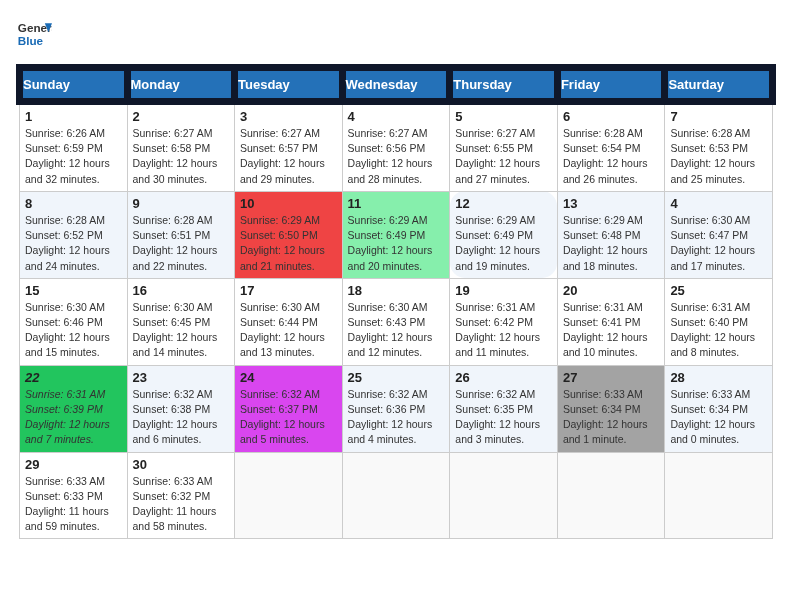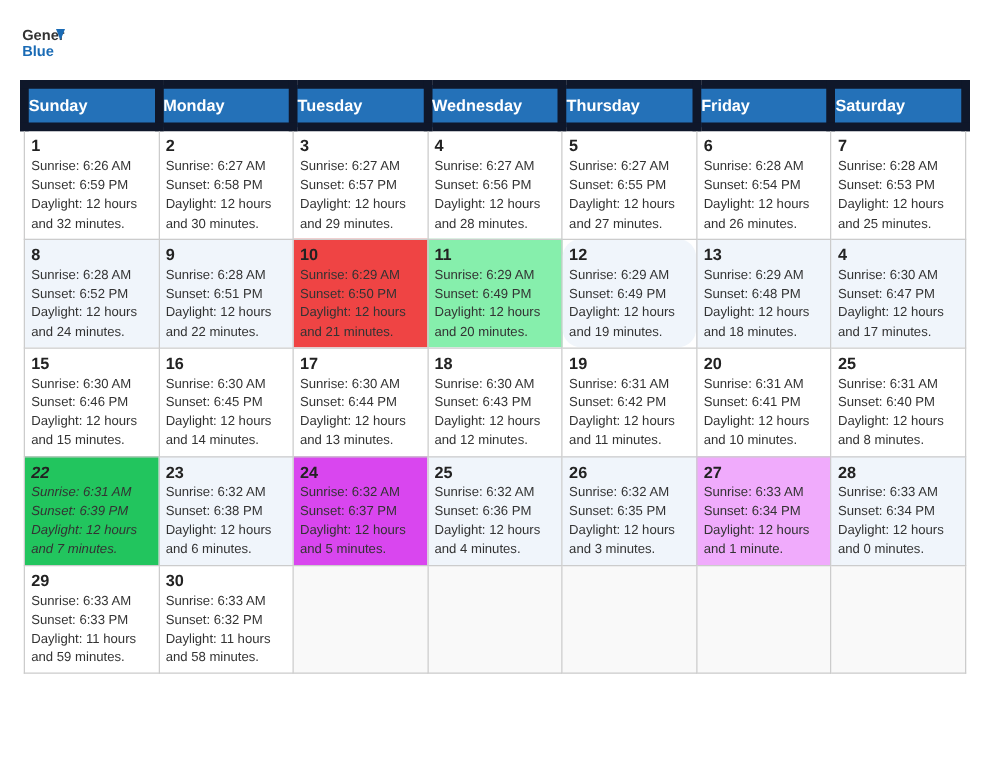--- a/index.html
+++ b/index.html
@@ -284,21 +284,21 @@
 Daylight: 12 hours
 and 4 minutes.</div>
         </td>
         <td style="background: rgb(240, 245, 251);">
           <span class="day-num">26</span>
           <div class="day-info" style="white-space: pre-line;">Sunrise: 6:32 AM
 Sunset: 6:35 PM
 Daylight: 12 hours
 and 3 minutes.</div>
         </td>
-        <td style="background: #f0abfc;">
+        <td style="background: #a3a3a3;">
           <span class="day-num">27</span>
           <div class="day-info" style="white-space: pre-line;">Sunrise: 6:33 AM
 Sunset: 6:34 PM
 Daylight: 12 hours
 and 1 minute.</div>
         </td>
         <td style="background: rgb(240, 245, 251);">
           <span class="day-num">28</span>
           <div class="day-info" style="white-space: pre-line;">Sunrise: 6:33 AM
 Sunset: 6:34 PM

